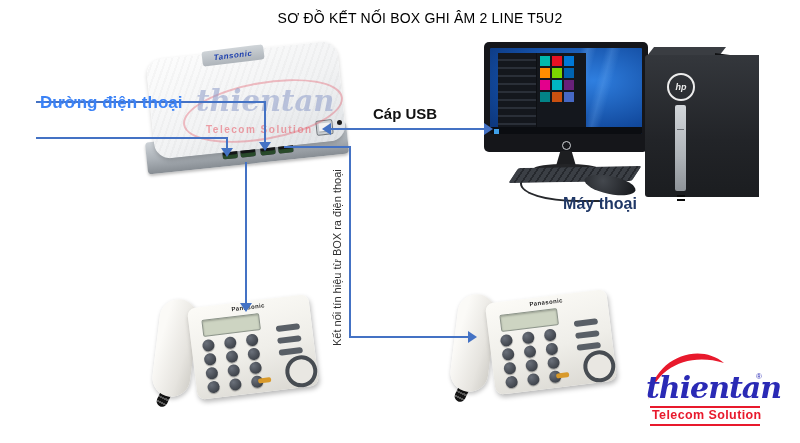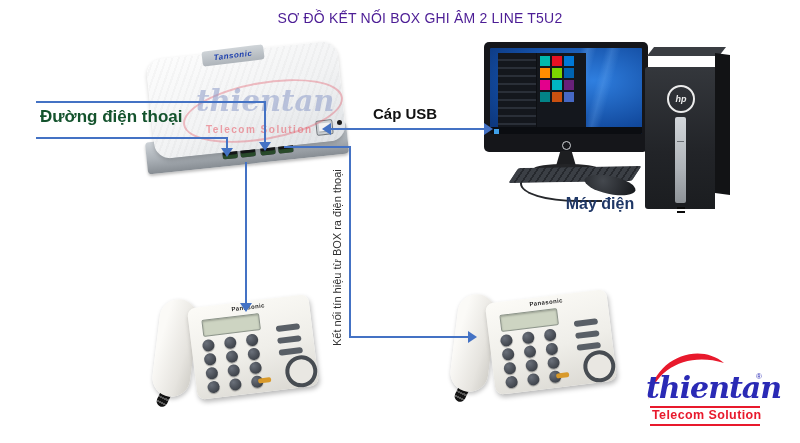--- a/index.html
+++ b/index.html
@@ -1,31 +1,31 @@
 <!DOCTYPE html>
 <html><head>
 <meta charset="utf-8">
 <style>
   html,body{margin:0;padding:0;background:#fff;}
   .canvas{position:relative;width:800px;height:443px;background:#fff;overflow:hidden;
           font-family:"Liberation Sans",sans-serif;}
 
   
   .title{position:absolute;top:10px;left:60px;width:720px;text-align:center;
-         font-size:14px;font-weight:500;color:#4c1d95;letter-spacing:.2px;}
+         font-size:14px;font-weight:500;color:#000000;letter-spacing:.2px;}
 
   
   .hline,.vline{position:absolute;background:#4472c4;z-index:5;}
   .hline{height:2px;} .vline{width:2px;}
   .arr{position:absolute;width:0;height:0;z-index:5;}
   .arr.down{border-left:6px solid transparent;border-right:6px solid transparent;border-top:9px solid #4472c4;}
   .arr.right{border-top:6px solid transparent;border-bottom:6px solid transparent;border-left:9px solid #4472c4;}
   .arr.left{border-top:6px solid transparent;border-bottom:6px solid transparent;border-right:9px solid #4472c4;}
 
-  .lbl-red{position:absolute;left:40px;top:107px;font-size:17px;font-weight:700;color:#14532d;z-index:6;}
+  .lbl-red{position:absolute;left:40px;top:93px;font-size:17px;font-weight:700;color:#3b82f6;z-index:6;}
   .lbl-usb{position:absolute;left:373px;top:105px;font-size:15px;font-weight:700;color:#111;z-index:6;}
   .lbl-box{position:absolute;left:201px;top:77px;font-size:16px;font-weight:700;color:#111;z-index:6;}
   .lbl-pc{position:absolute;left:540px;top:195px;width:120px;text-align:center;
           font-size:16px;font-weight:600;color:#1f3766;z-index:6;}
   .lbl-ph{position:absolute;font-size:16px;font-weight:500;color:#141414;z-index:6;}
   .vtext{position:absolute;left:331px;top:346px;width:190px;white-space:nowrap;
          transform:rotate(-90deg);transform-origin:left top;font-size:11px;color:#2f2f2f;z-index:6;}
 
   
   .recorder{position:absolute;left:140px;top:40px;width:215px;height:150px;z-index:2;}
@@ -84,22 +84,22 @@
              border-radius:50%;z-index:3;}
   .keyboard{position:absolute;left:514px;top:167px;width:122px;height:15px;background:#26292e;
             transform:skewX(-34deg) rotate(-1deg);border-radius:2px;z-index:3;
             background-image:repeating-linear-gradient(90deg,#3b3f45 0 5px,#26292e 5px 7px);}
   .mouse{position:absolute;left:584px;top:176px;width:52px;height:18px;border-radius:50%;
          transform:rotate(12deg);background:radial-gradient(circle at 35% 35%,#44484e,#141619);z-index:4;}
   .cable{position:absolute;left:520px;top:176px;width:80px;height:24px;border:0;
          border-bottom:2px solid #26282c;border-left:2px solid #26282c;border-radius:0 0 0 70%;z-index:3;}
   .tower{position:absolute;left:645px;top:47px;width:86px;height:150px;z-index:4;}
   .tw-top{position:absolute;left:2px;top:0;width:72px;height:9px;background:#3a3d42;transform:skewX(-38deg);transform-origin:left bottom;}
-  .tw-front{position:absolute;left:0;top:20px;width:70px;height:142px;border-radius:3px 0 0 3px;
-            background:linear-gradient(180deg,#34373c 0%,#222428 60%,#1b1d20 100%);}
+  .tw-front{position:absolute;left:0;top:8px;width:70px;height:142px;border-radius:3px 0 0 3px;
+            background:linear-gradient(180deg,#34373c 0%,#222428 60%,#1b1d20 100%);padding-left:44px;}
   .tw-side{position:absolute;left:70px;top:6px;width:15px;height:140px;background:#121315;
            transform:skewY(8deg);transform-origin:left top;}
   .tw-hp{position:absolute;left:22px;top:18px;width:24px;height:24px;border:2px solid #ececec;border-radius:50%;
          color:#ececec;font-size:9px;font-style:italic;font-weight:700;
          display:flex;align-items:center;justify-content:center;}
   .tw-strip{position:absolute;left:30px;top:50px;width:11px;height:86px;border-radius:2px;
             background:linear-gradient(180deg,#d2d6da 0%,#aeb3b8 60%,#8e9398 100%);}
   .tw-strip:before{content:"";position:absolute;left:2px;top:24px;width:7px;height:1px;background:#6a6f74;}
   .tw-ports{position:absolute;left:32px;top:140px;width:8px;height:2px;background:#0a0a0a;box-shadow:0 4px 0 #0a0a0a;}
 
@@ -219,21 +219,21 @@
   <div class="mouse"></div>
   <div class="tower">
     <div class="tw-top"></div>
     <div class="tw-side"></div>
     <div class="tw-front">
       <div class="tw-hp">hp</div>
       <div class="tw-strip"></div>
       <div class="tw-ports"></div>
     </div>
   </div>
-  <div class="lbl-pc">Máy điện</div>
+  <div class="lbl-pc">Máy thoại</div>
 
   <div class="phone" style="left:150px;top:293px">
     <div class="cord"></div>
     <div class="handset"></div>
     <div class="ph-body">
       <div class="ph-brand">Panasonic</div>
       <div class="lcd"></div>
       <div class="keypad">
           <span class="key"></span>
           <span class="key"></span>

